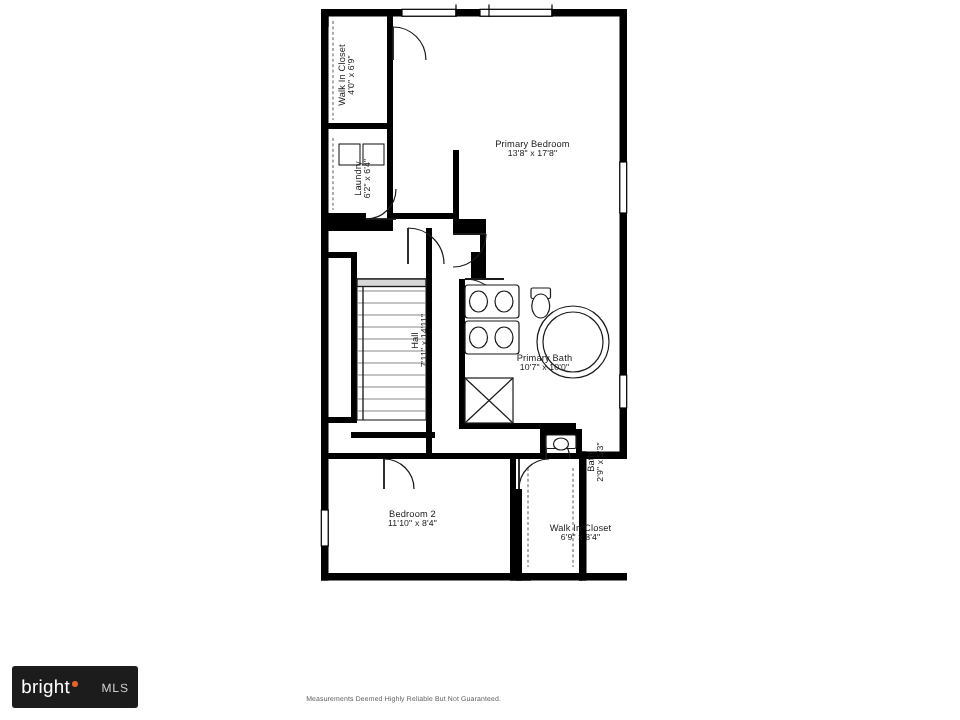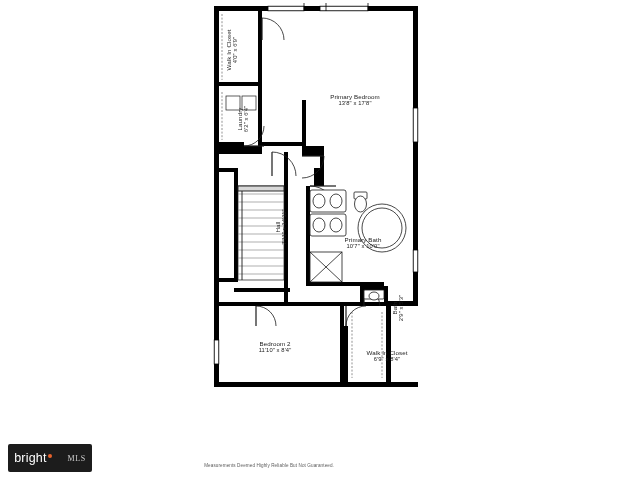--- a/index.html
+++ b/index.html
@@ -89,21 +89,20 @@
     background: #e8622c;
     border-radius: 50%;
     margin: 0 1px 5px 1px;
     vertical-align: middle;
   }
   #brand .mls {
     color: #cfcfcf;
     font-size: 8px;
     margin-left: 15px;
     letter-spacing: 0.6px;
-    font-family: Liberation Serif, serif;
   }
   #disclaimer {
     position: absolute;
     right: 196px;
     bottom: 12px;
     font-size: 4.6px;
     color: #5d5d5d;
     font-family: "Liberation Sans", sans-serif;
     letter-spacing: 0.1px;
   }

